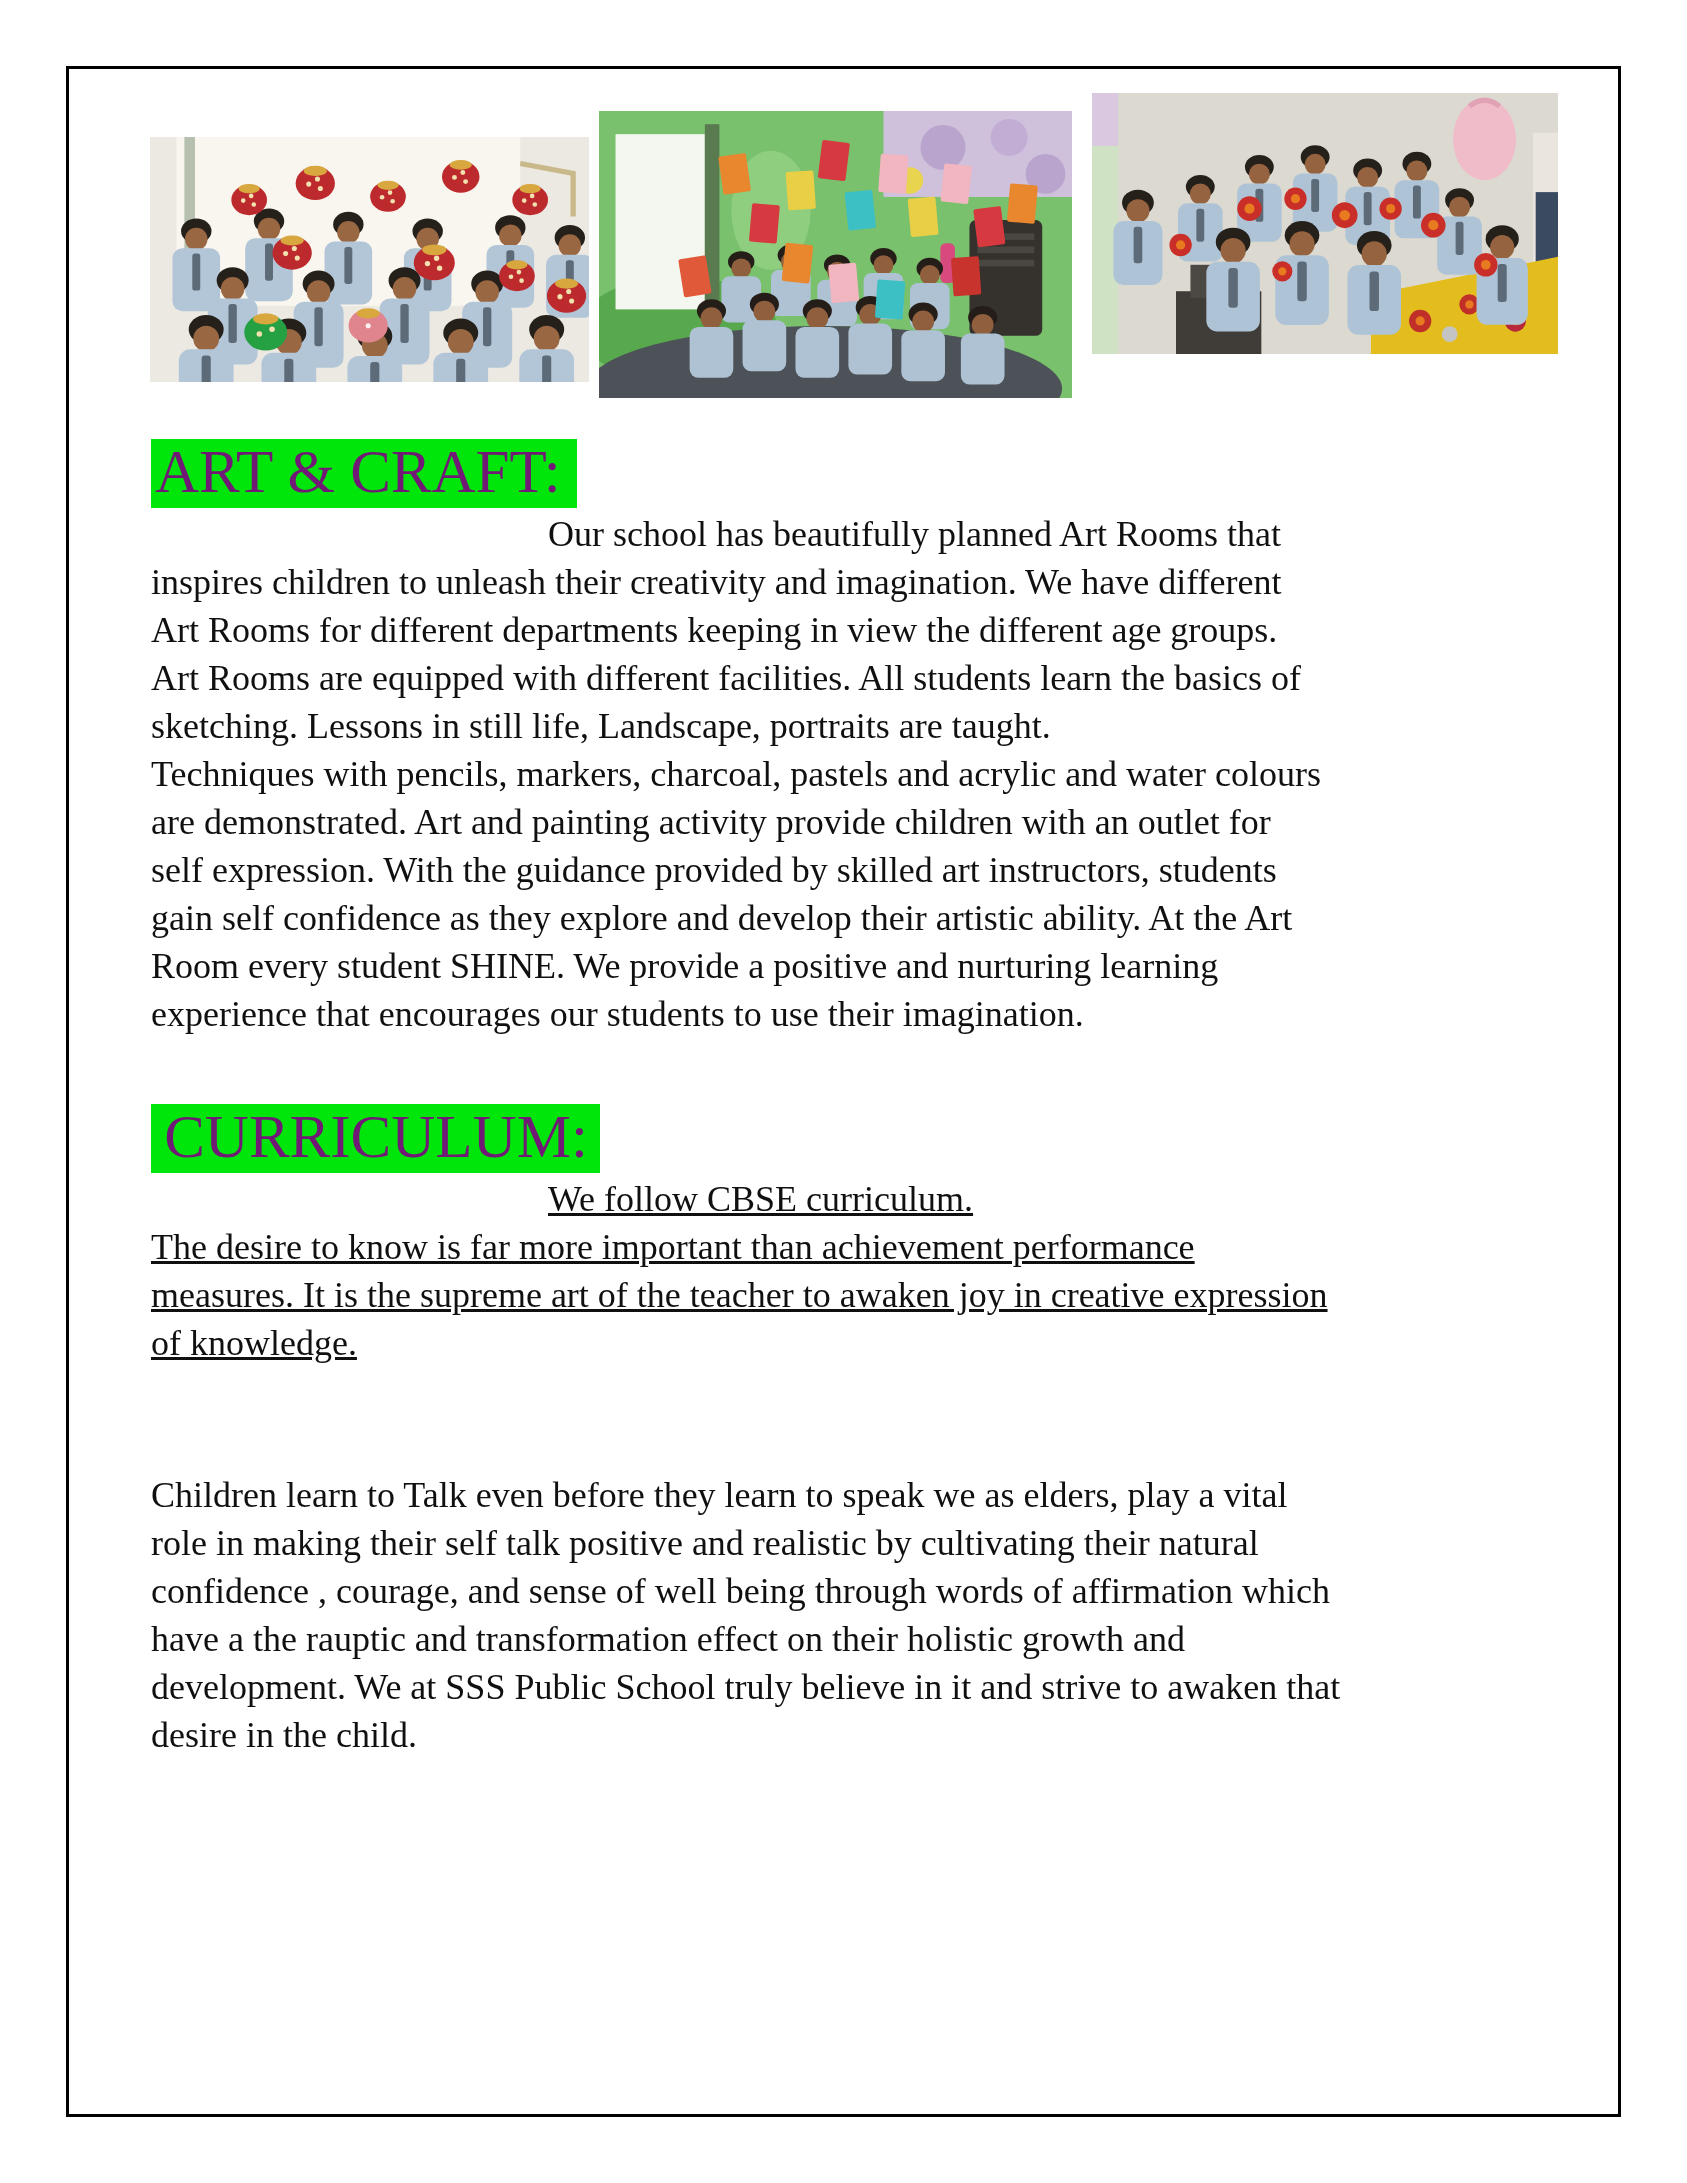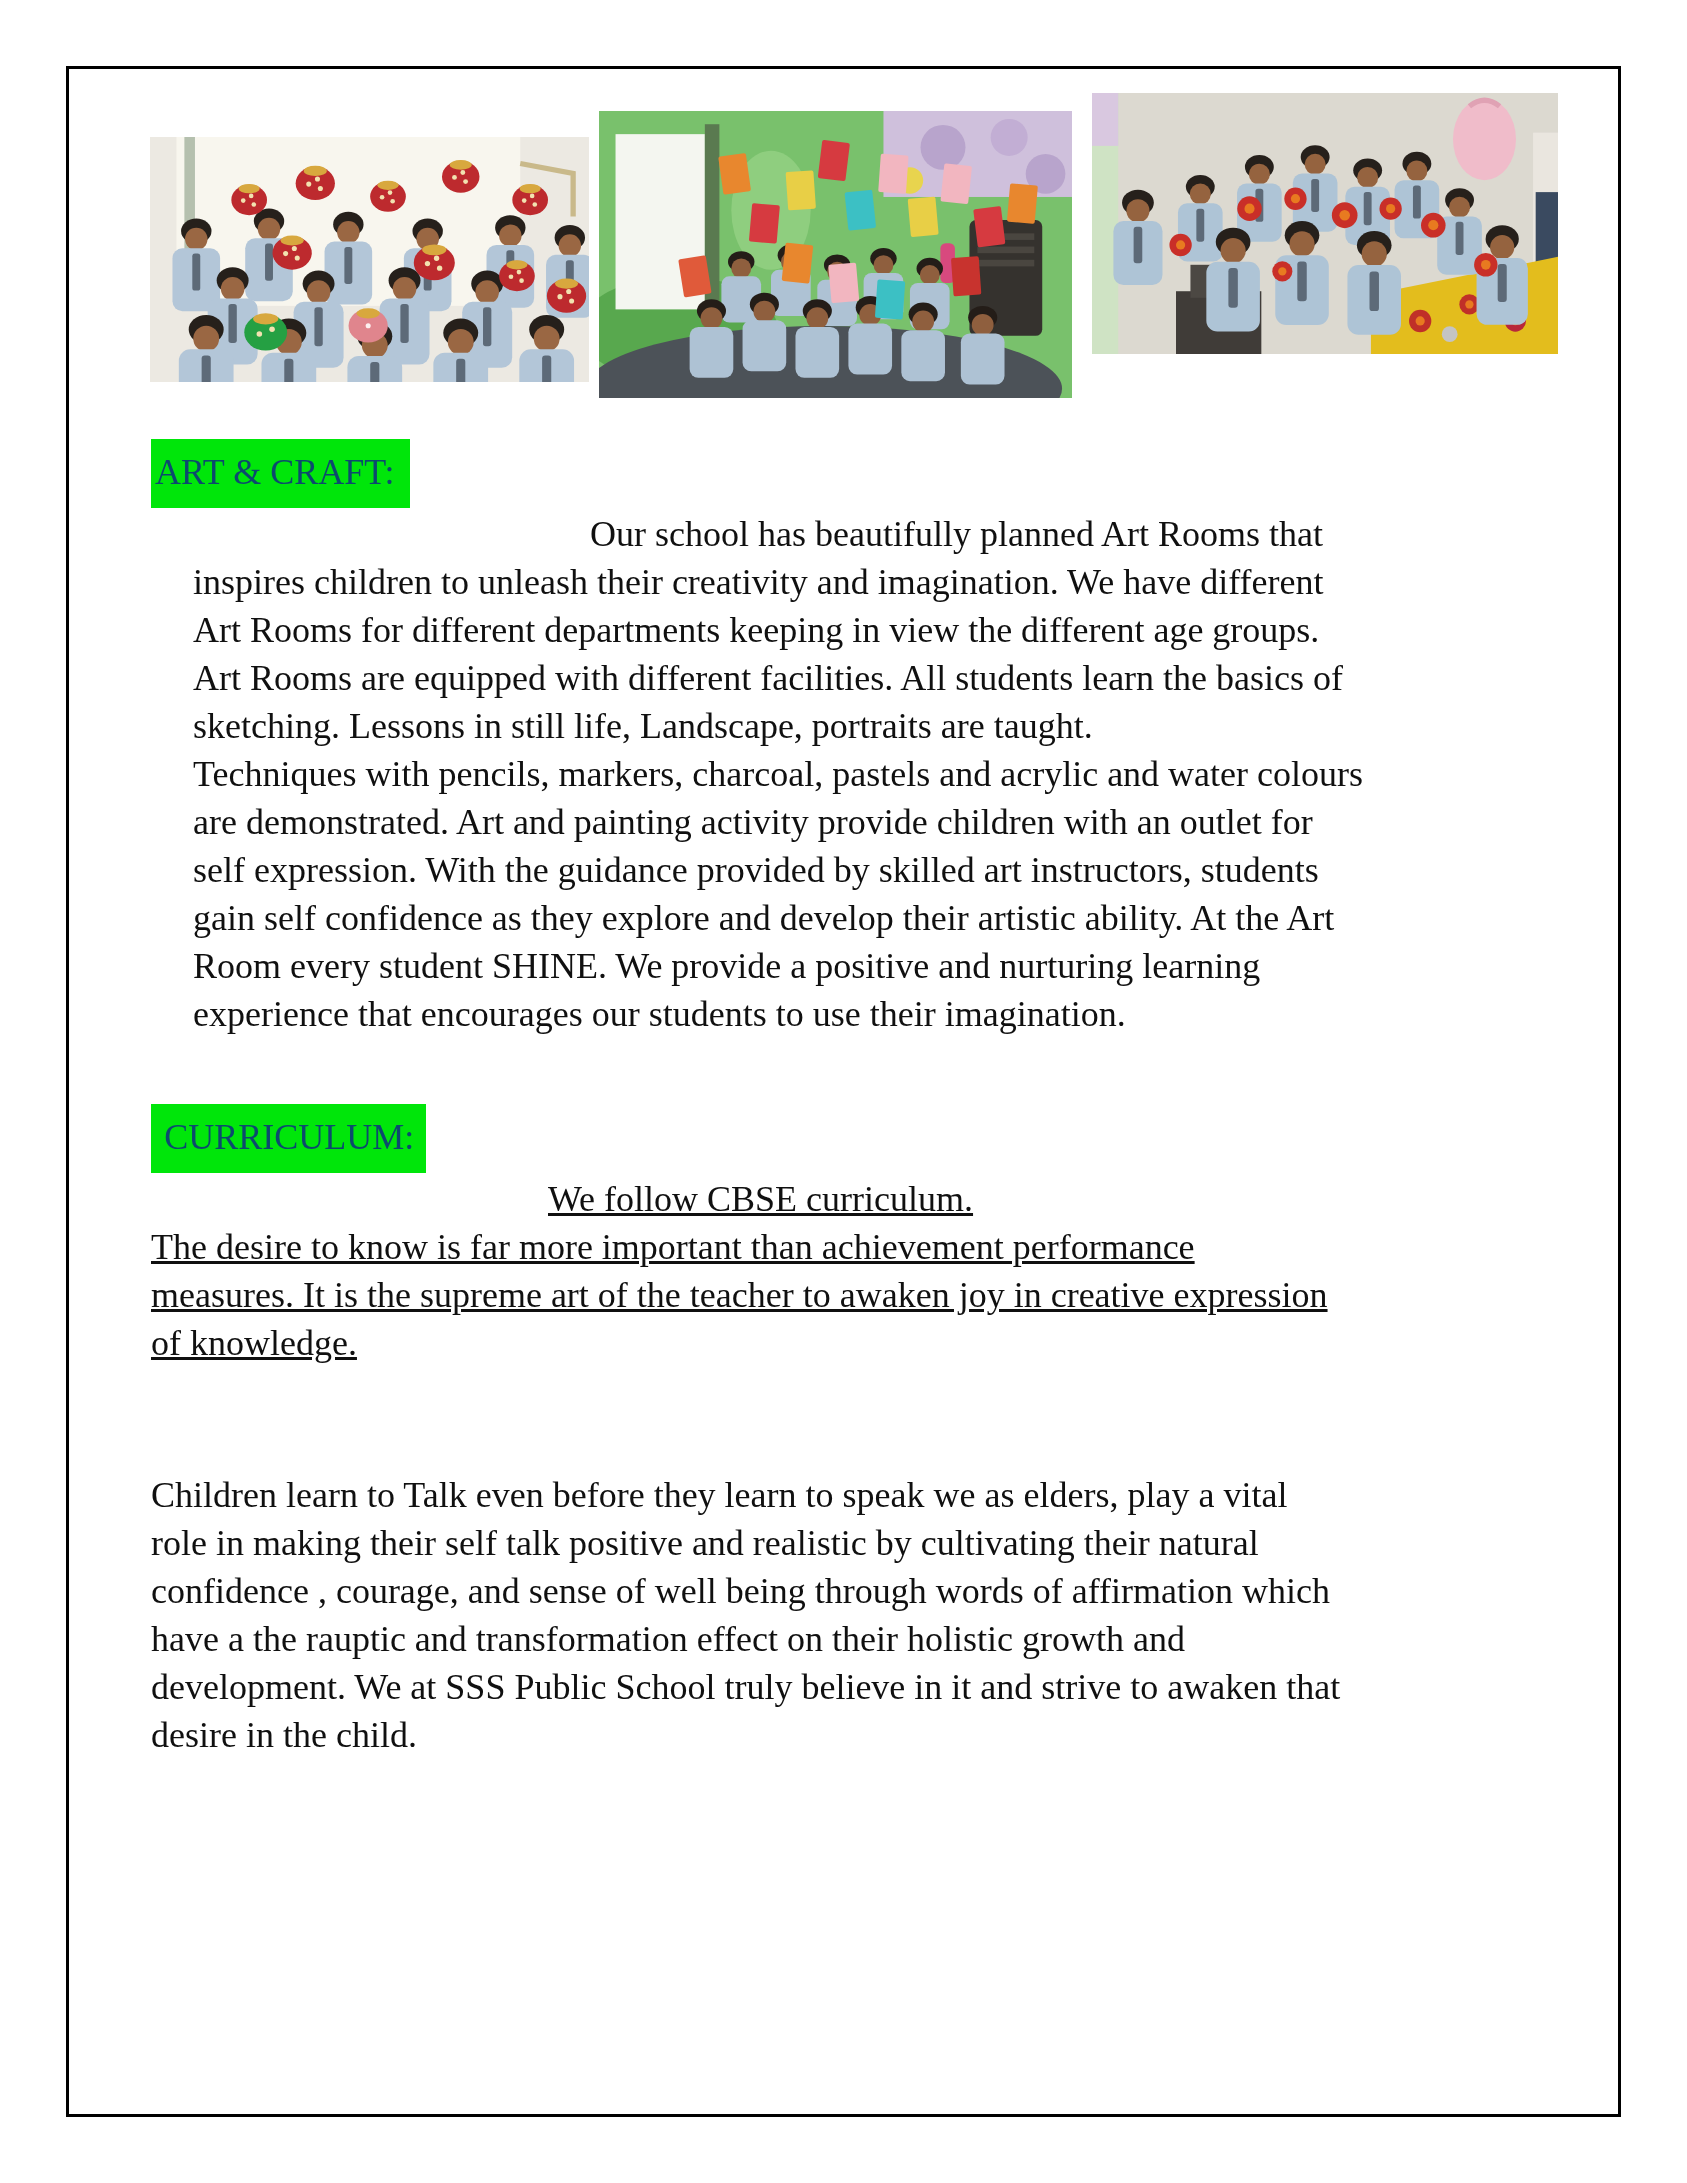--- a/index.html
+++ b/index.html
@@ -14,31 +14,31 @@
   .photo{position:absolute;overflow:hidden;}
   .photo svg{display:block;width:100%;height:100%;}
   .photo-left{left:150px;top:137px;width:439px;height:245px;}
   .photo-middle{left:599px;top:111px;width:473px;height:287px;}
   .photo-right{left:1092px;top:93px;width:466px;height:261px;}
   .heading-wrap{position:absolute;left:151px;}
   .heading-art{top:439px;}
   .heading-curriculum{top:1104px;border-radius:6px;}
   .hl{
     display:inline-block;height:69px;line-height:66px;
-    font-size:36px;font-weight:normal;color:#0c4a6e;background:#00e60a;
+    font-size:61px;font-weight:normal;color:#701a75;background:#00e60a;
     white-space:pre;
   }
   .hl-art{padding:0 16px 0 4px;}
   .hl-curr{padding:0 12px 0 13.2px;}
   .body-text{
     position:absolute;left:151px;width:1406px;
     font-size:36px;line-height:48px;white-space:pre-wrap;
   }
   .indent-first{text-indent:397px;}
-  .p-art{top:510px;margin-left:42px;}
+  .p-art{top:510px;}
   .p-curr-intro{top:1175px;text-decoration:underline;}
   .p-curr-body{top:1471px;}
 </style>
 </head>
 <body>
 
 <div class="page" style="color: rgb(16, 16, 16);">
   <div class="frame" style="border-color: rgb(0, 0, 0);"></div>
 
   <div class="photo photo-left">

